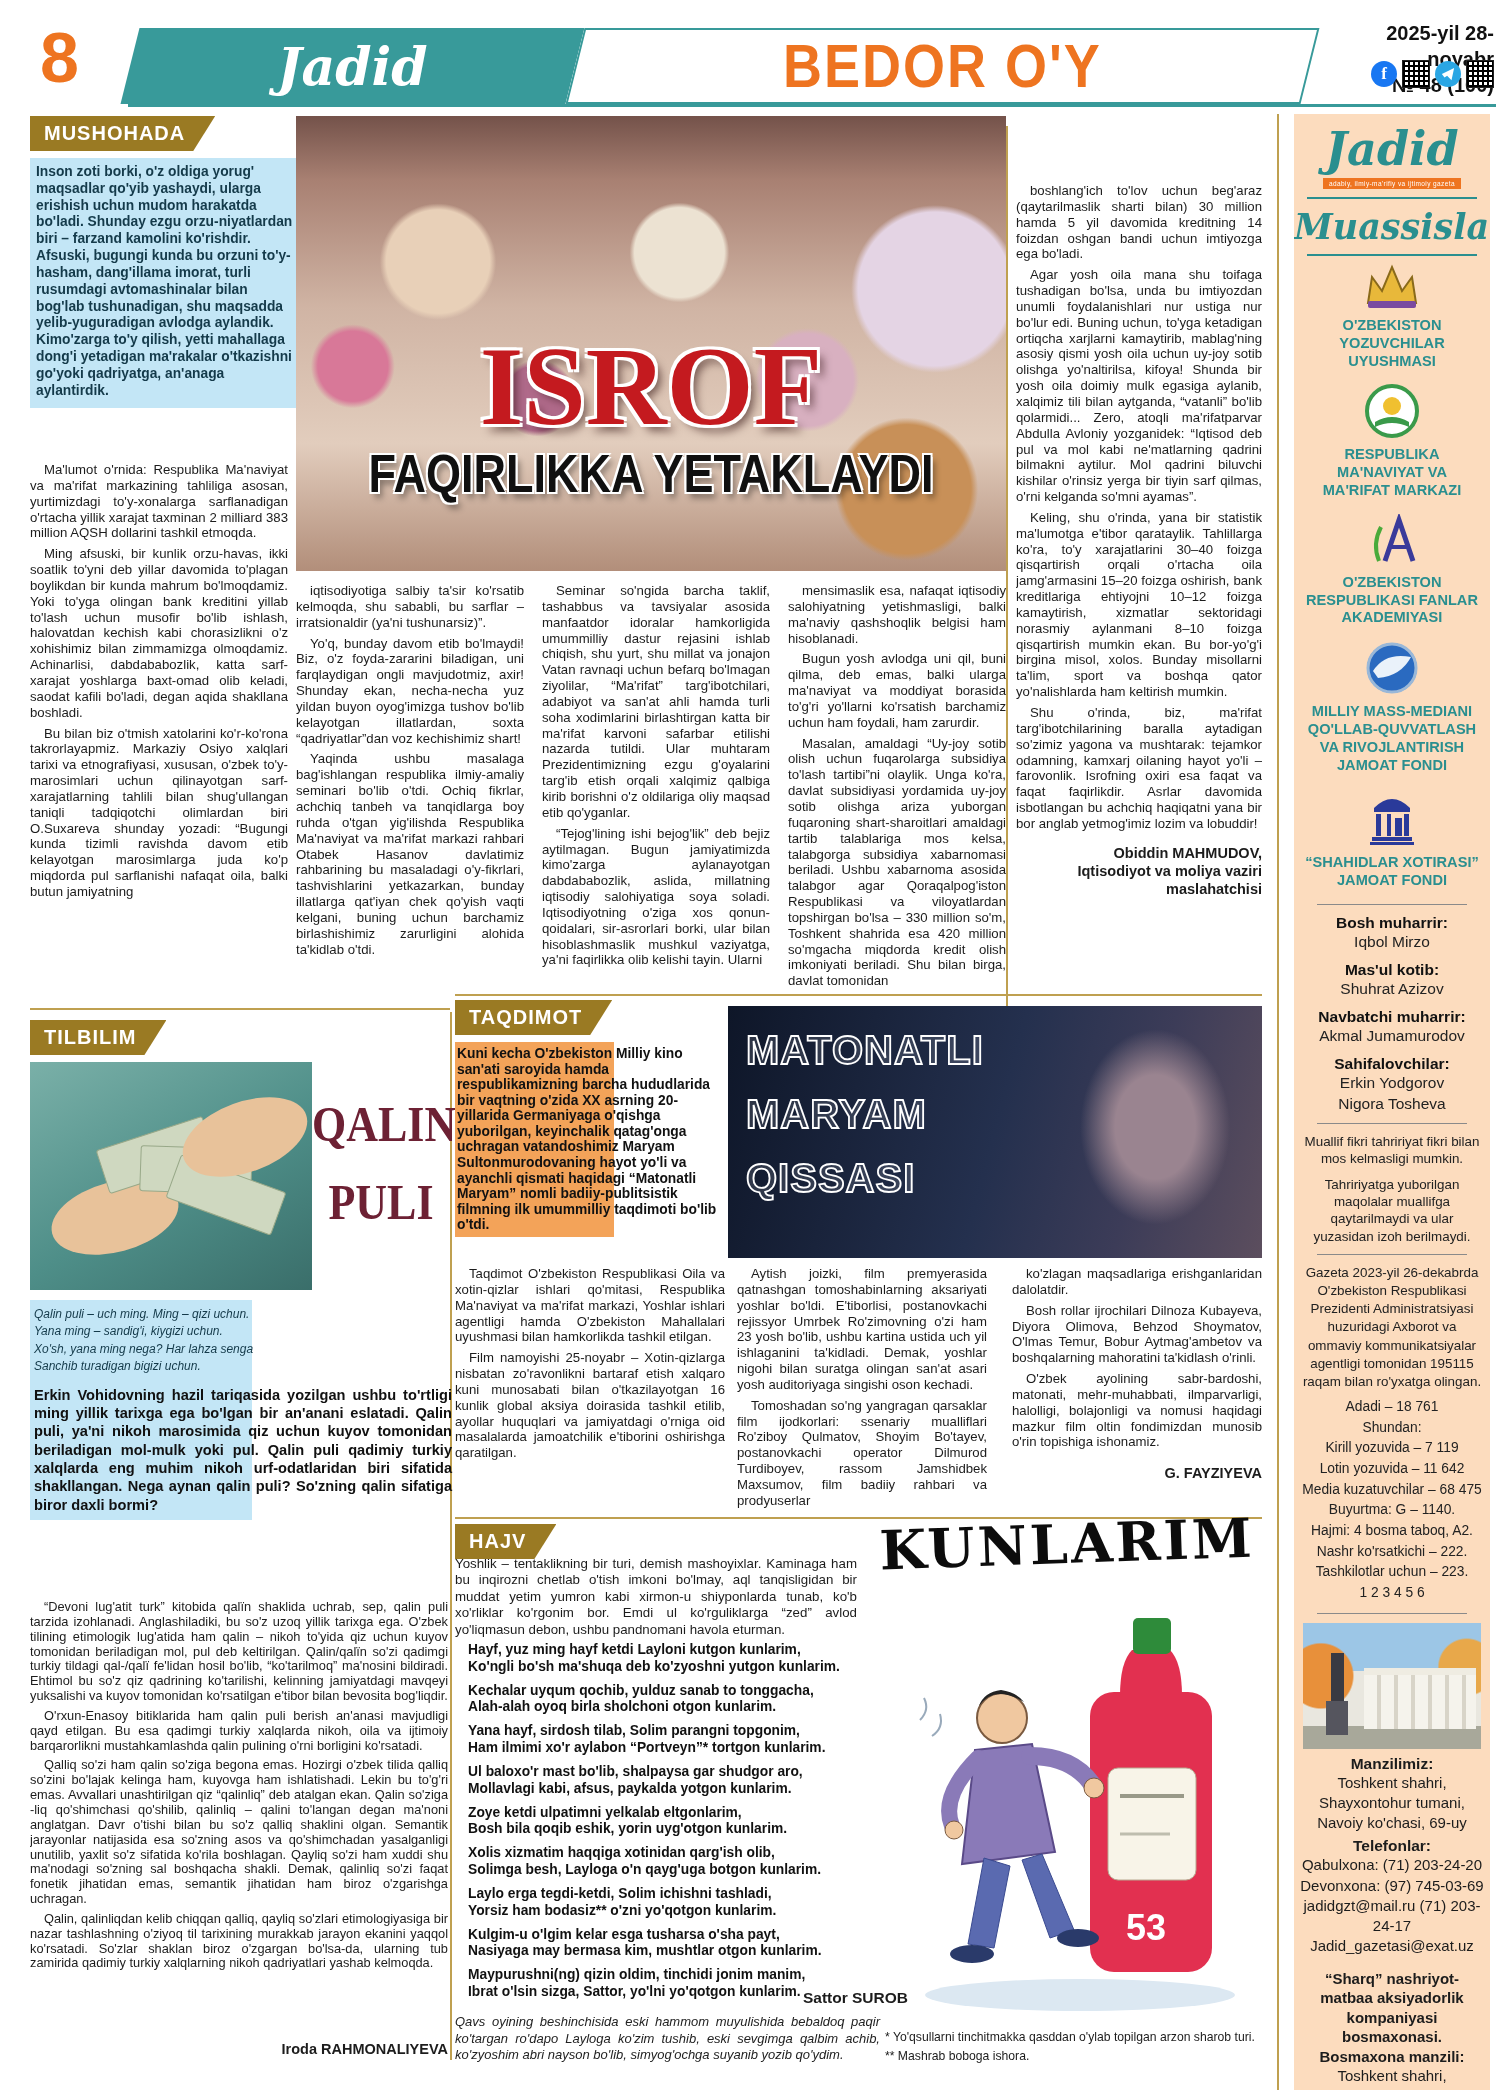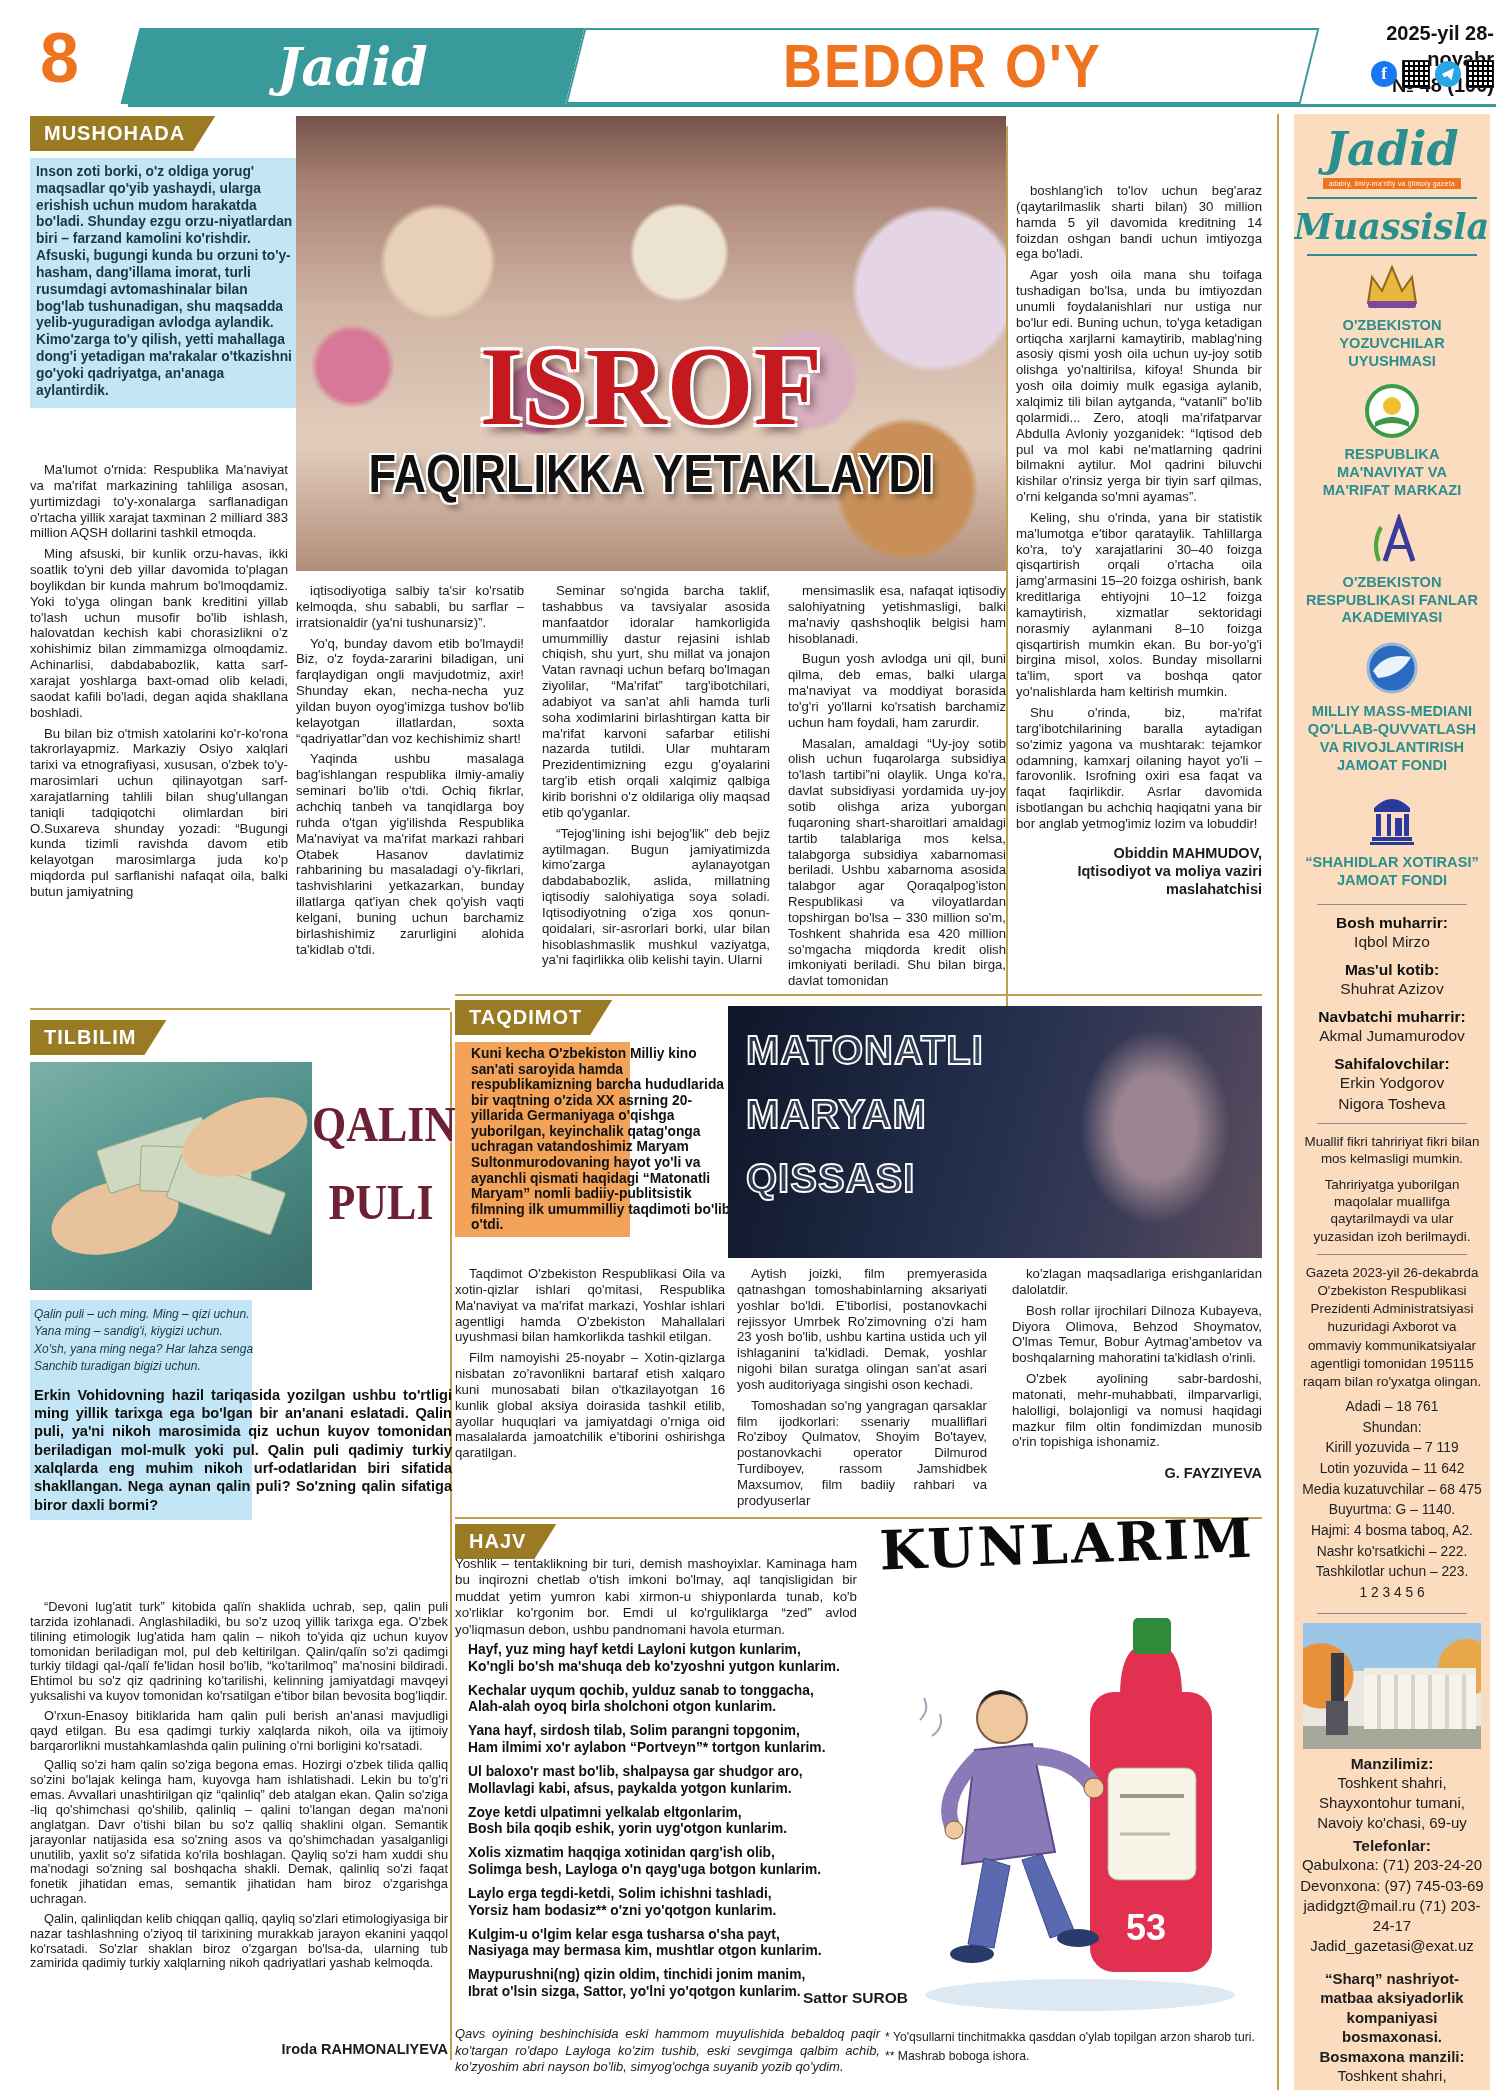--- a/index.html
+++ b/index.html
@@ -73,36 +73,36 @@
      font-weight:bold;font-size:44px;line-height:1.55;color:#6d2134;transform:scaleY(1.15);transform-origin:top;}
   .til-lead{left:30px;top:1300px;width:418px;padding:6px 4px;
      background:linear-gradient(90deg,#c3e6f6 0 52%,transparent 52%);}
   .til-verse{font-style:italic;font-size:12px;line-height:1.45;white-space:pre-line;margin:0 0 10px;color:#143a4a;}
   .til-intro{font-weight:bold;font-size:14.6px;line-height:1.26;text-align:justify;margin:0;color:#111;}
   .til-cols{left:30px;top:1600px;width:418px;height:432px;font-size:12.8px;line-height:1.16;}
   .til-byline{left:30px;top:2040px;width:418px;}
 
   
   .taq-lead{left:455px;top:1042px;width:270px;font-size:13.8px;font-weight:bold;line-height:1.13;color:#111;
-     background:linear-gradient(90deg,#f3a359 0 58%,transparent 58%);padding:4px 16px;}
+     background:linear-gradient(90deg,#f3a359 0 58%,transparent 58%);padding:4px 2px;}
   .film-image{left:728px;top:1006px;width:534px;height:252px;overflow:hidden;background:
      radial-gradient(ellipse 100px 130px at 80% 48%,#9a8490 0 40%,transparent 75%),
      linear-gradient(105deg,#0e1628 0%,#24304e 50%,#3c3c58 75%,#5c4e5e 100%);}
   .film-title{position:absolute;left:18px;top:12px;font-size:40px;font-weight:bold;line-height:1.6;
      letter-spacing:1px;color:rgba(255,255,255,.12);-webkit-text-stroke:1.8px #fff;white-space:pre-line;}
   .taq-col1{left:455px;top:1266px;width:270px;height:250px;}
   .taq-col2{left:737px;top:1266px;width:250px;height:250px;}
   .taq-col3{left:1012px;top:1266px;width:250px;height:250px;}
 
   
   .hajv-intro{left:455px;top:1556px;width:402px;font-size:13.3px;line-height:1.24;text-align:justify;}
   .hajv-poem{left:468px;top:1642px;width:452px;}
   .hajv-poem p{margin:0 0 7px;font-weight:bold;font-size:13.8px;line-height:1.22;white-space:pre-line;color:#111;}
   .hajv-sign{left:468px;top:1988px;width:440px;font-size:15.5px;}
-  .hajv-outro{left:455px;top:2014px;width:425px;font-style:italic;font-size:13px;line-height:1.28;text-align:justify;color:#222;margin-top:12px;}
+  .hajv-outro{left:455px;top:2014px;width:425px;font-style:italic;font-size:13px;line-height:1.28;text-align:justify;color:#222;}
   .kunlarim{left:872px;top:1512px;width:390px;text-align:center;font-family:"DejaVu Serif",serif;
      font-weight:bold;font-size:54px;letter-spacing:3px;color:#0c0c0c;transform:rotate(-2deg);}
   .cartoon{left:880px;top:1600px;width:380px;height:425px;}
   .footnotes{left:885px;top:2030px;width:377px;font-size:12.2px;line-height:1.3;}
   .footnotes p{margin:0 0 3px;padding-left:18px;text-indent:-18px;}
 
   
   .sidebar{left:1294px;top:114px;width:196px;height:1976px;background:#fcdcbe;text-align:center;overflow:hidden;}
   .sb-logo{font-family:"DejaVu Serif",serif;font-style:italic;font-weight:bold;font-size:46px;color:#2a8f8f;margin-top:12px;line-height:1;}
   .sb-tagline{display:inline-block;background:#ee7420;color:#fff;font-size:6.5px;padding:2px 6px;margin-top:2px;letter-spacing:.4px;}

